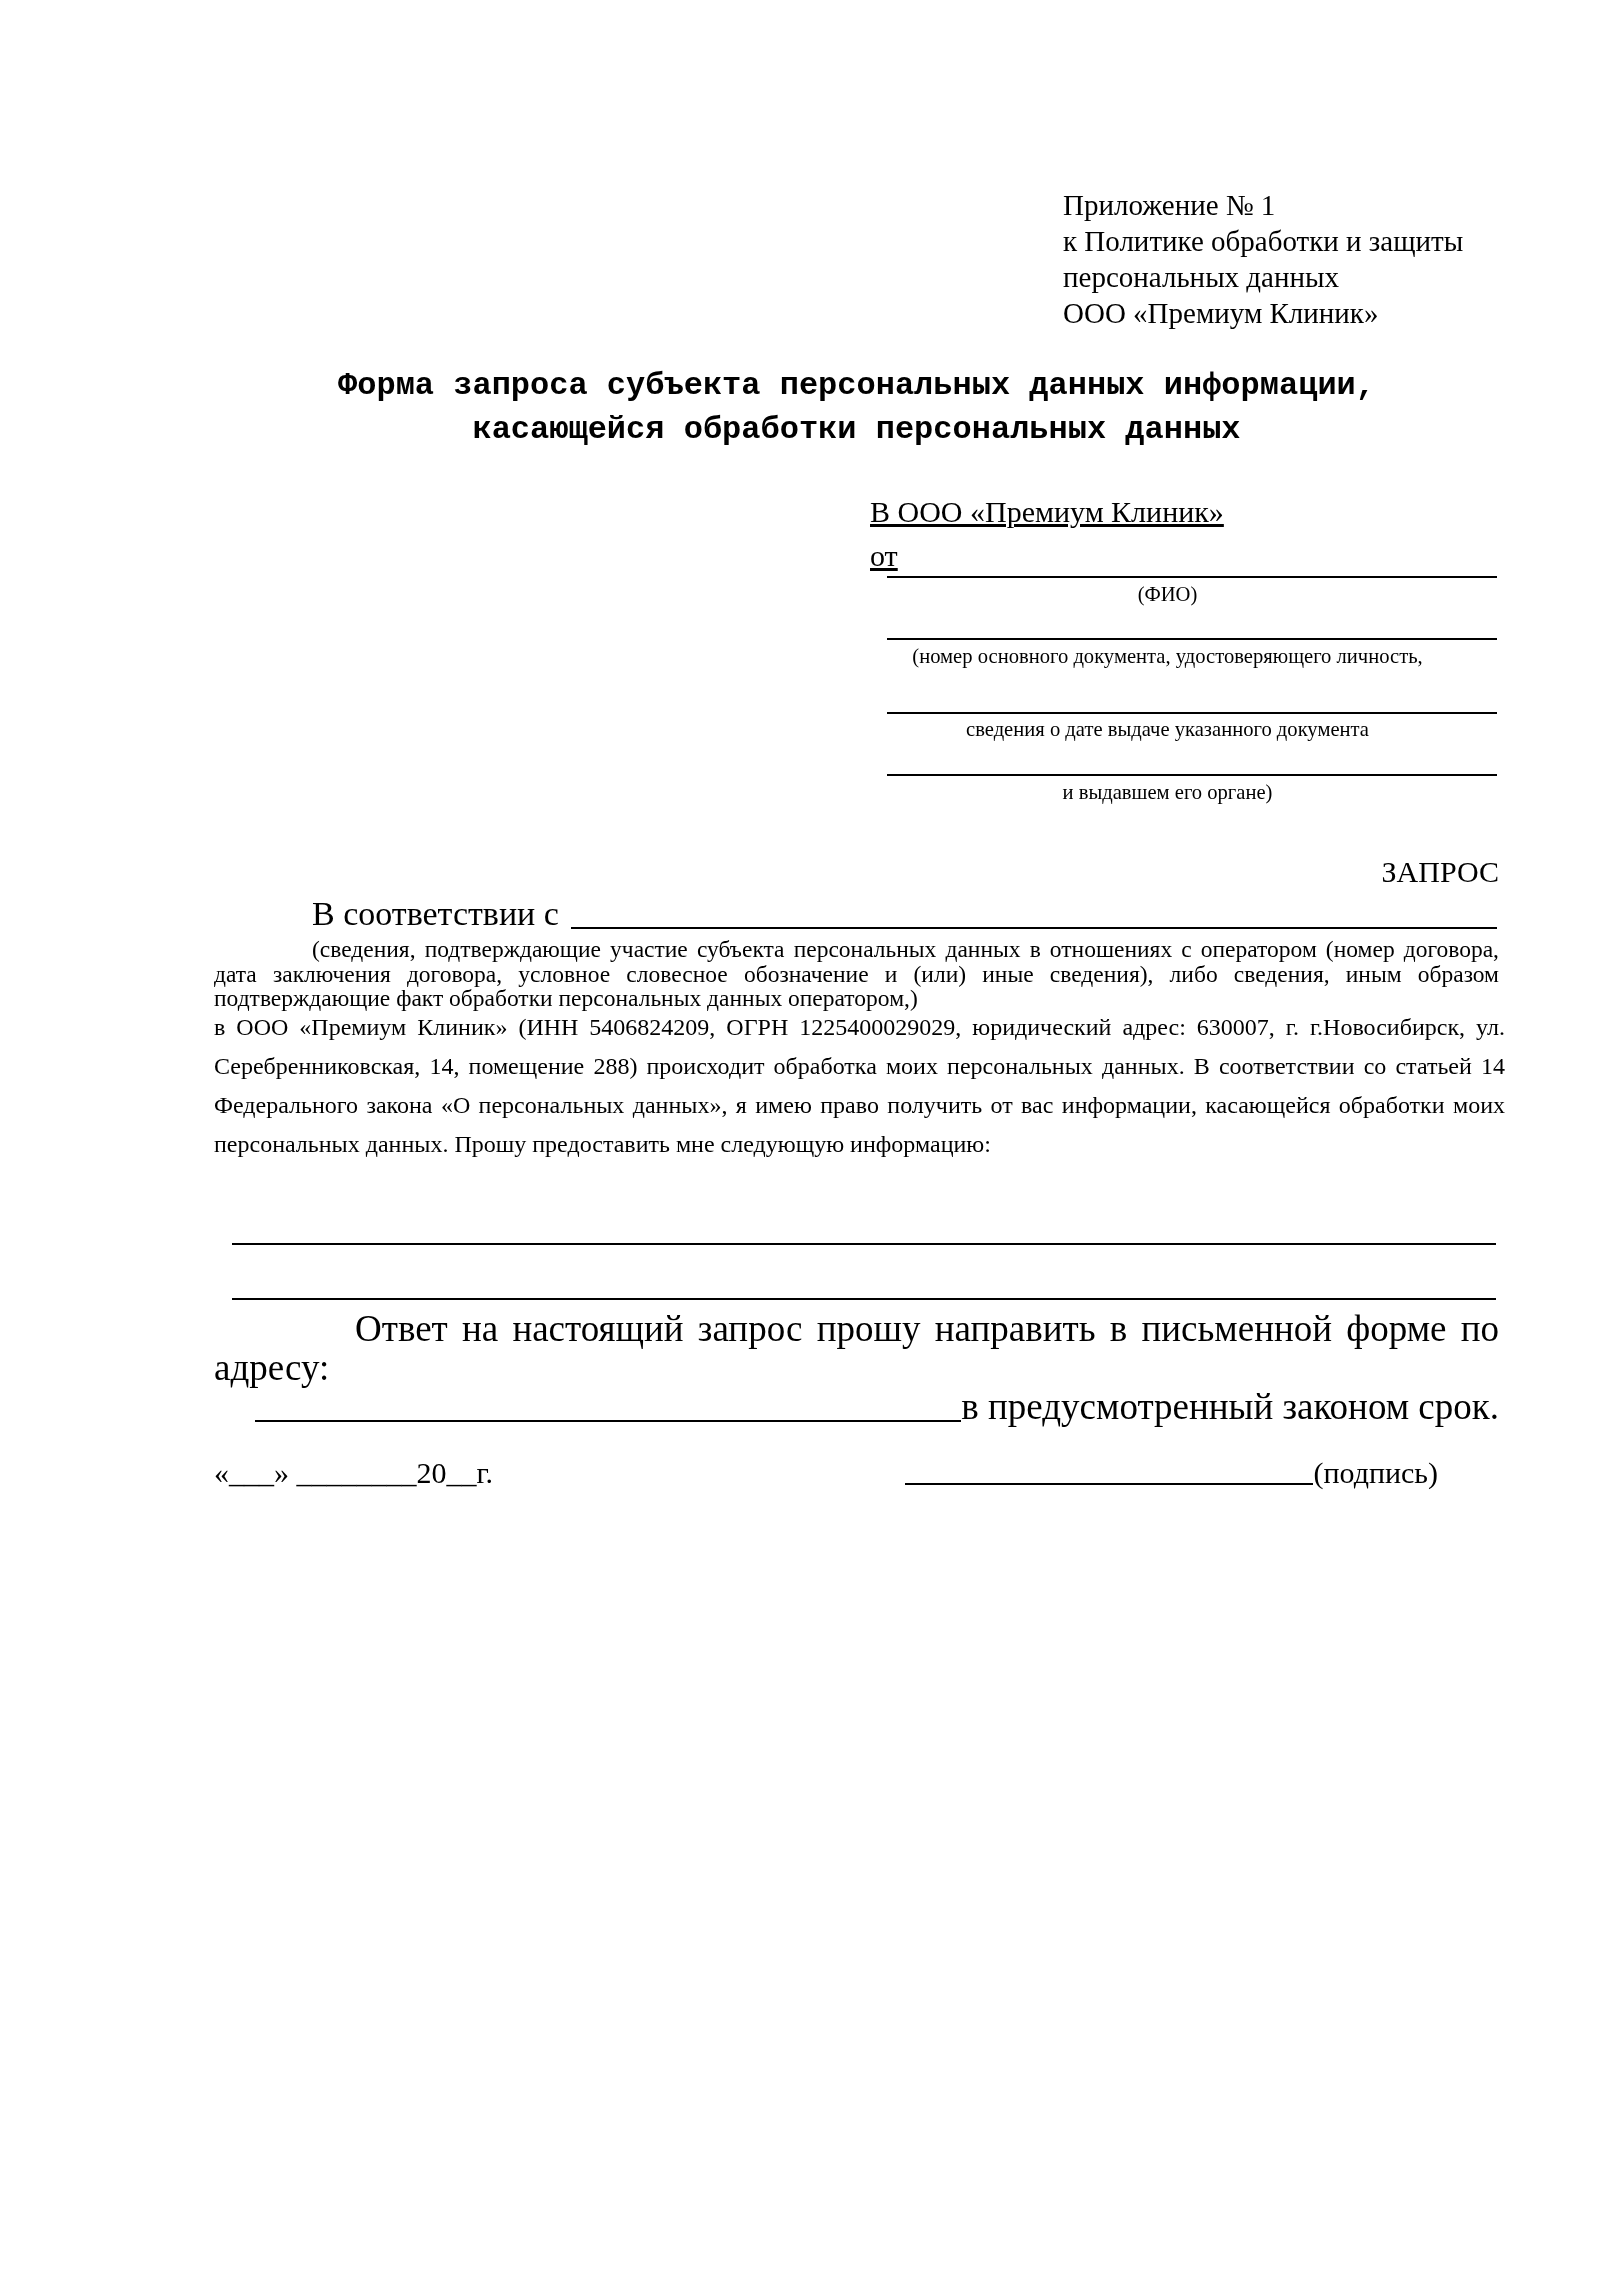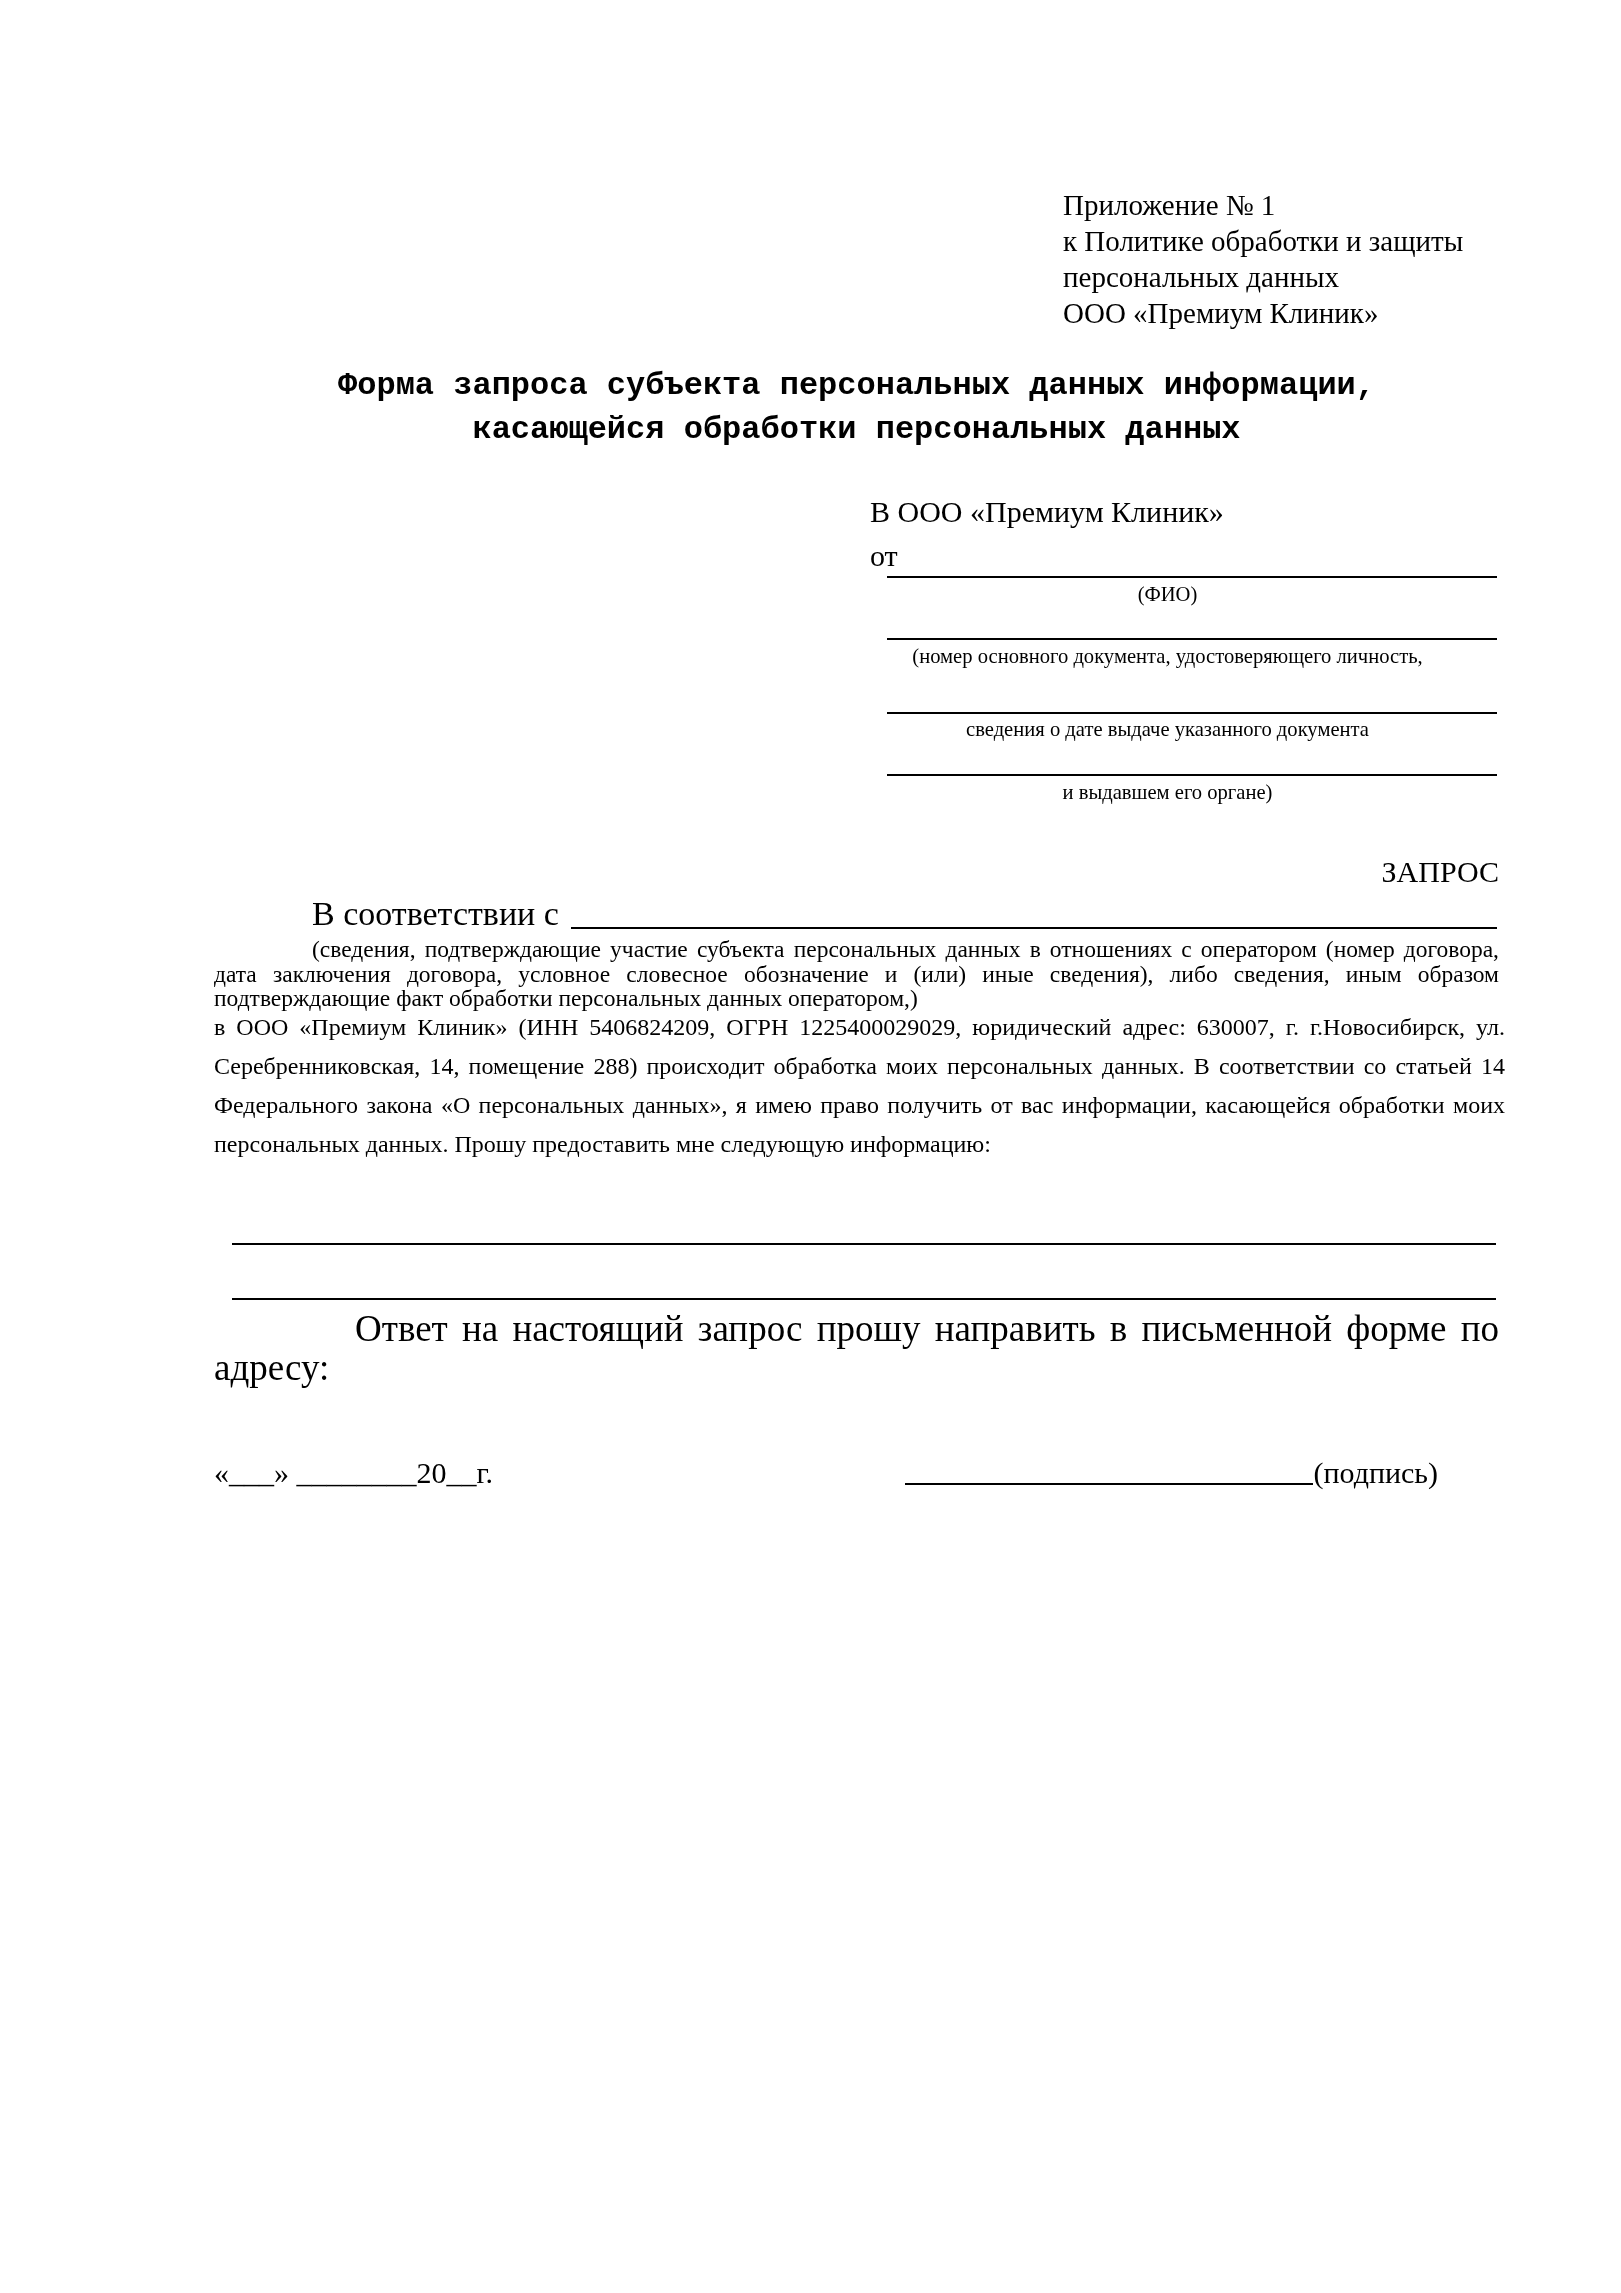--- a/index.html
+++ b/index.html
@@ -29,20 +29,21 @@
     font-size: 32px;
     line-height: 44px;
     font-family: Liberation Mono, monospace;
   }
   
   .addressee {
     position: absolute;
     left: 870px; top: 490px;
     font-size: 30px;
     line-height: 44px;
+    text-decoration: underline;
   }
   .u {
     position: absolute;
     left: 887px; width: 610px;
     border-top: 2.9px solid #000;
     height: 0;
   }
   .u1 { top: 576px; }
   .u2 { top: 638px; }
   .u3 { top: 712px; }
@@ -181,20 +182,24 @@
 
   <div class="note">(сведения, подтверждающие участие субъекта персональных данных в отношениях с оператором (номер договора, дата заключения договора, условное словесное обозначение и (или) иные сведения), либо сведения, иным образом подтверждающие факт обработки персональных данных оператором,)</div>
 
   <div class="body-par">в ООО «Премиум Клиник» (ИНН 5406824209, ОГРН 1225400029029, юридический адрес: 630007, г. г.Новосибирск, ул. Серебренниковская, 14, помещение 288) происходит обработка моих персональных данных. В соответствии со статьей 14 Федерального закона «О персональных данных», я имею право получить от вас информации, касающейся обработки моих персональных данных. Прошу предоставить мне следующую информацию:</div>
 
   <div class="blank blank1"></div>
   <div class="blank blank2"></div>
 
   <div class="reply">
     <div class="reply1">Ответ на настоящий запрос прошу направить в письменной форме по адресу:</div>
+    <div class="reply2">
+      <span class="fill"></span>
+      <span class="reply2-text">в предусмотренный законом срок.</span>
+    </div>
   </div>
 
   <div class="footer-row">
     <span class="nowrap">«___» ________20__г.</span>
     <span class="sig-group">
       <span class="sig-line"></span>
       <span class="nowrap">(подпись)</span>
     </span>
   </div>
 

